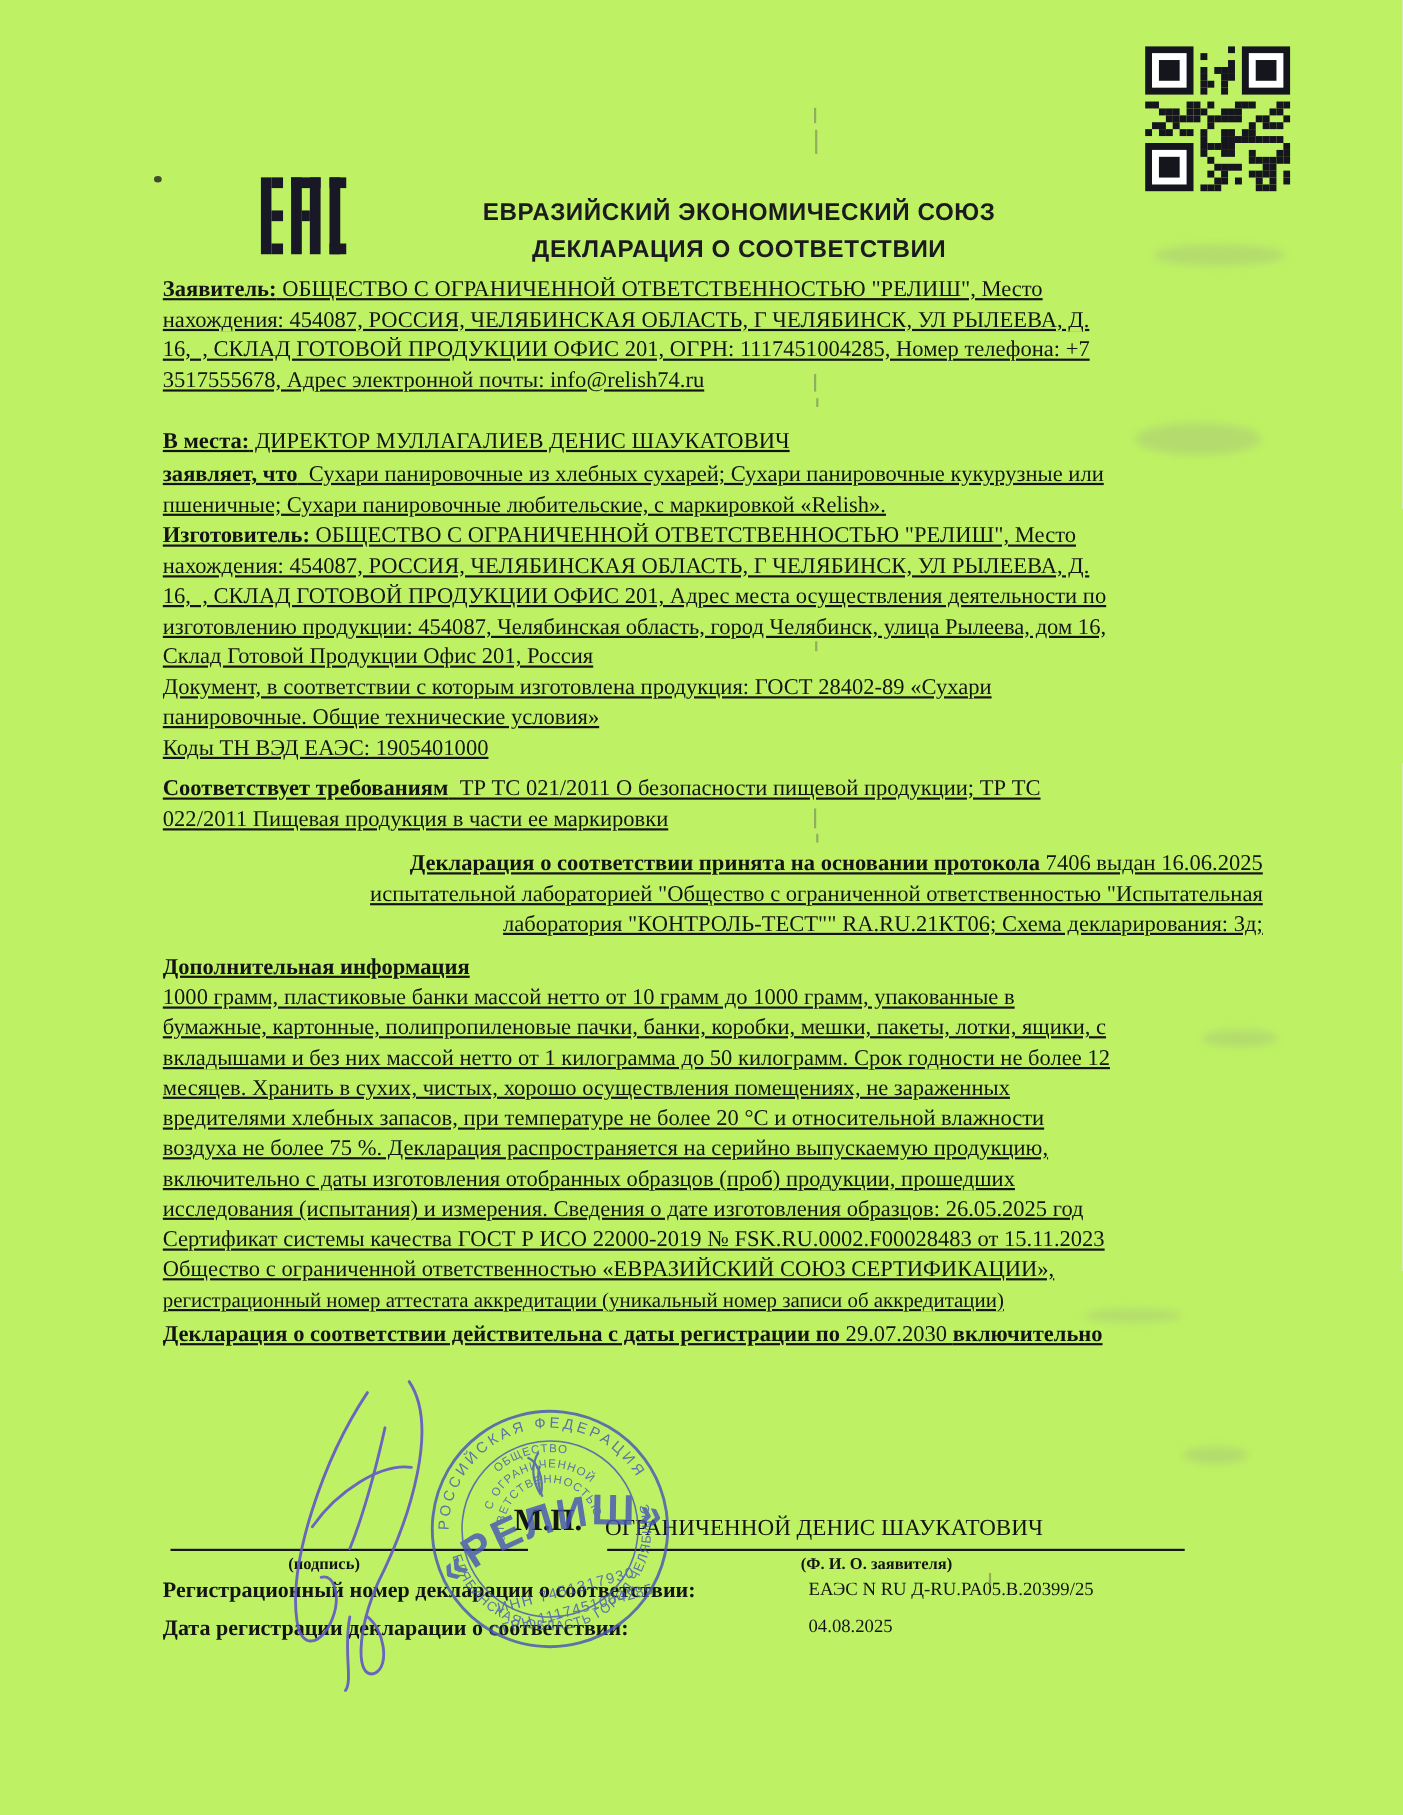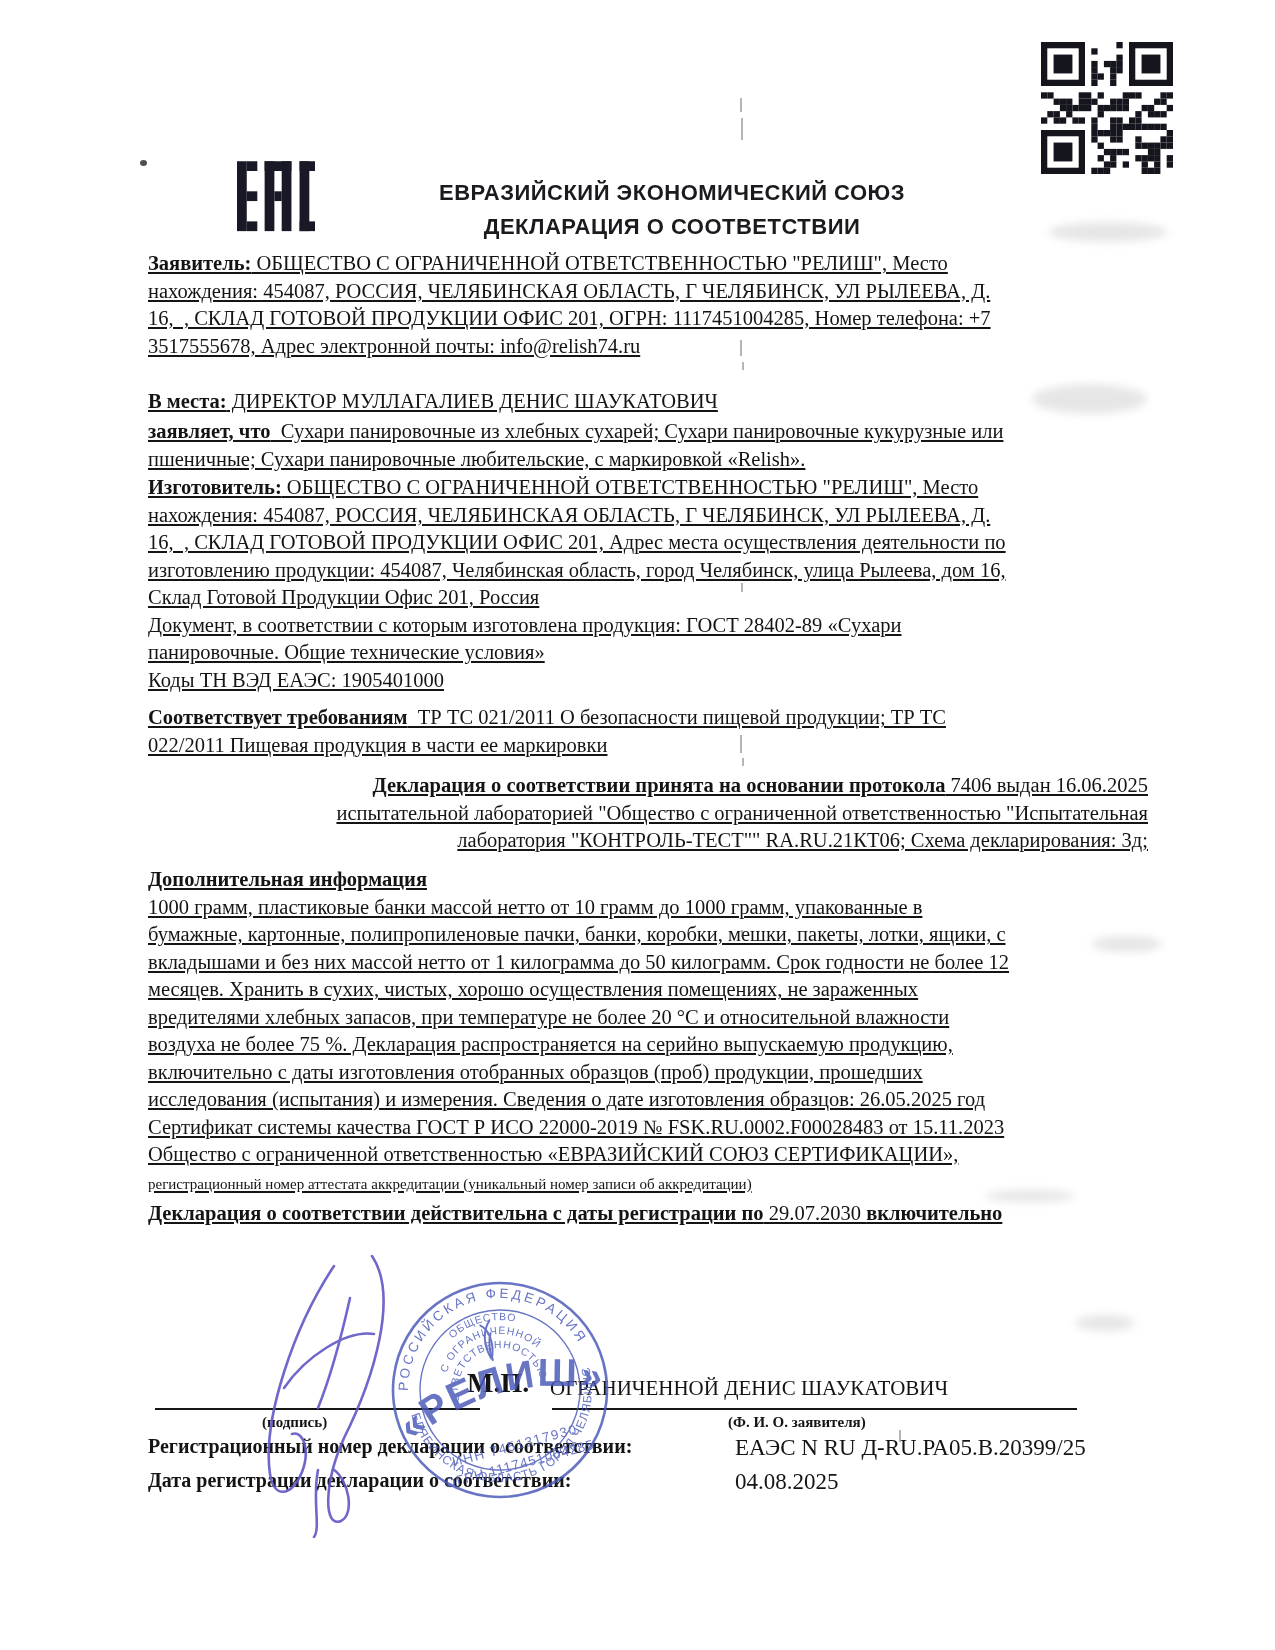--- a/index.html
+++ b/index.html
@@ -1,43 +1,43 @@
 <!DOCTYPE html>
 <html><head>
 <meta charset="utf-8">
 <style>
   html,body{margin:0;padding:0;background:#e8e8e8;}
   .page{
     position:relative;width:1275px;height:1650px;margin:0 auto;
-    background:#ffffff;overflow:hidden;
+    background:#bef264;overflow:hidden;
     font-family:"Liberation Serif",serif;color:#141414;
   }
   
   .doc-title{
     position:absolute;left:672px;transform:translateX(-50%);
     font-family:"Liberation Sans",sans-serif;font-weight:bold;
     font-size:22px;color:#1b1b1f;white-space:nowrap;letter-spacing:.5px;
   }
   .eac-logo{position:absolute;left:237px;top:153px;width:78px;height:88px;}
   .qr{position:absolute;left:1041px;top:42px;width:132px;height:132px;}
   
   .para{
     position:absolute;left:148px;width:1000px;
     font-size:20.5px;line-height:27.5px;white-space:nowrap;text-decoration:underline;
   }
   .para .line{height:27.5px;}
   .b{font-weight:bold;}
-  .sm{font-size:15px;margin-top:34px;}
+  .sm{font-size:19px;margin-top:34px;}
   
   .mp{position:absolute;left:467px;top:1367px;font-weight:bold;font-size:28px;}
   .fio-value{position:absolute;left:550px;top:1376px;font-size:21px;white-space:nowrap;}
   .sig-line{position:absolute;height:2px;background:#161616;}
   .caption{position:absolute;font-weight:bold;font-size:15px;}
   .freg{position:absolute;font-weight:bold;font-size:20px;white-space:nowrap;}
-  .fval{position:absolute;font-size:23px;white-space:nowrap;}
+  .fval{position:absolute;font-size:17px;white-space:nowrap;}
   
   .stamp{position:absolute;left:350px;top:1240px;width:300px;height:300px;opacity:.82;}
   .signature{position:absolute;left:222px;top:1238px;width:225px;height:300px;opacity:.9;}
   
   .vdash{position:absolute;width:2px;background:#5a5a5a;opacity:.45;}
   .smudge{position:absolute;background:#8f8f8f;opacity:.22;filter:blur(4px);border-radius:50%;}
   .speck{position:absolute;background:#222;border-radius:50%;opacity:.8;}
 </style>
 </head>
 <body>

